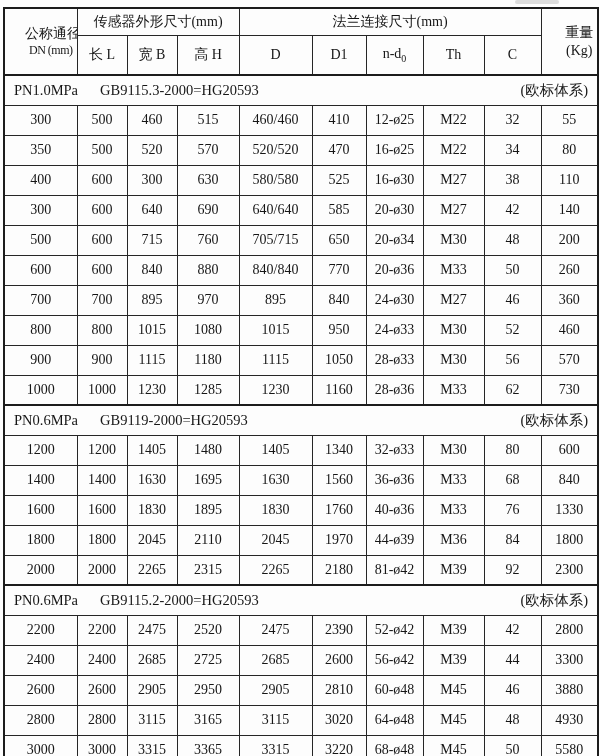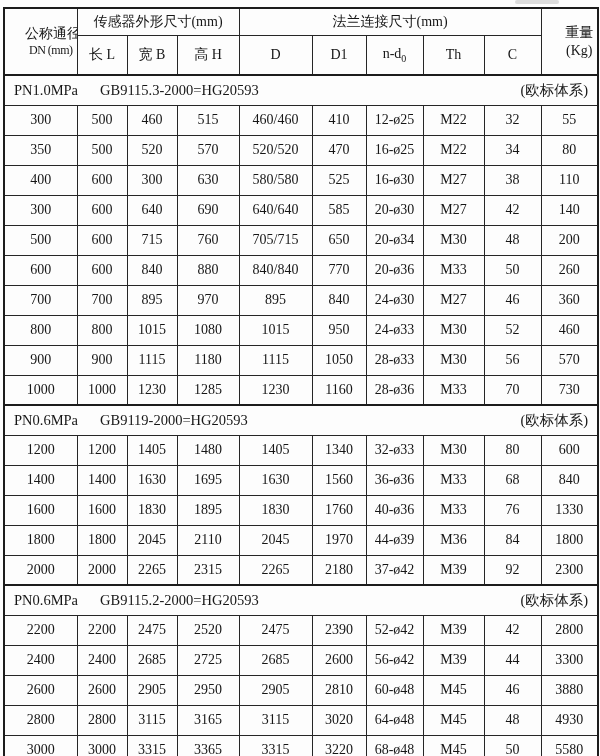--- a/index.html
+++ b/index.html
@@ -225,21 +225,21 @@
       </tr>
       <tr class="data-row">
         <td>1000</td>
         <td>1000</td>
         <td>1230</td>
         <td>1285</td>
         <td>1230</td>
         <td>1160</td>
         <td>28-ø36</td>
         <td>M33</td>
-        <td>70</td>
+        <td>62</td>
         <td>730</td>
       </tr>
       <tr class="section-row">
         <td colspan="10">
           <div class="section-line">
             <span class="pn">PN0.6MPa</span>
             <span class="std">GB9119-2000=HG20593</span>
             <span class="sys">(欧标体系)</span>
           </div>
         </td>
@@ -292,21 +292,21 @@
         <td>84</td>
         <td>1800</td>
       </tr>
       <tr class="data-row">
         <td>2000</td>
         <td>2000</td>
         <td>2265</td>
         <td>2315</td>
         <td>2265</td>
         <td>2180</td>
-        <td>37-ø42</td>
+        <td>81-ø42</td>
         <td>M39</td>
         <td>92</td>
         <td>2300</td>
       </tr>
       <tr class="section-row">
         <td colspan="10">
           <div class="section-line">
             <span class="pn">PN0.6MPa</span>
             <span class="std">GB9115.2-2000=HG20593</span>
             <span class="sys">(欧标体系)</span>

